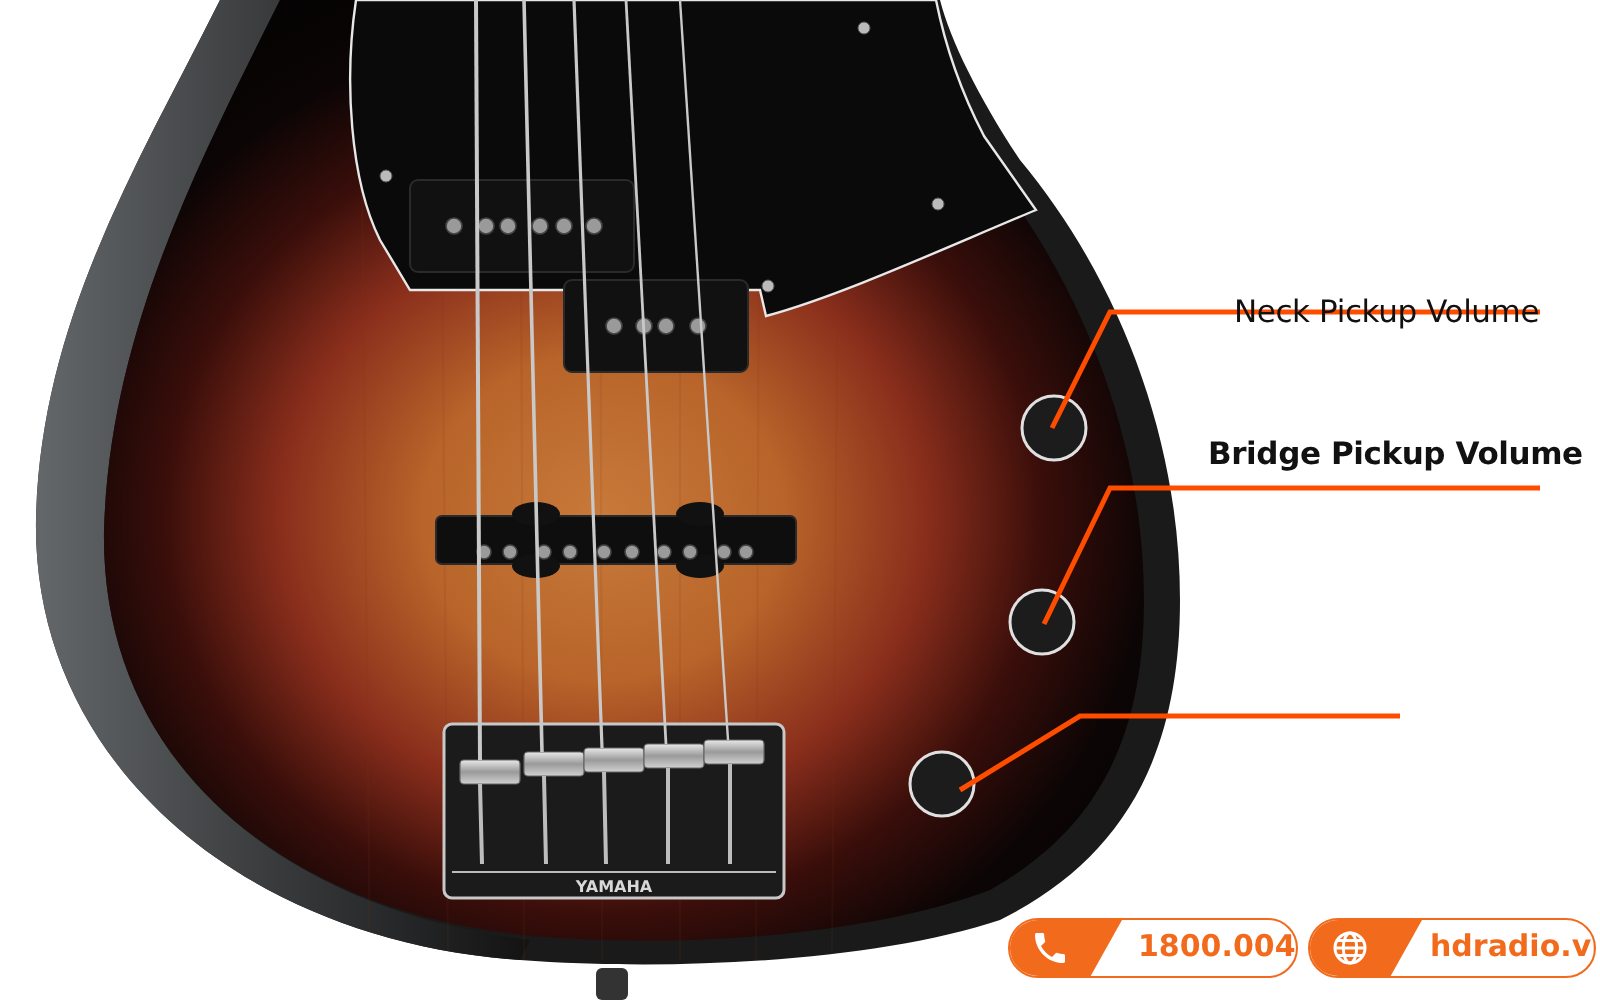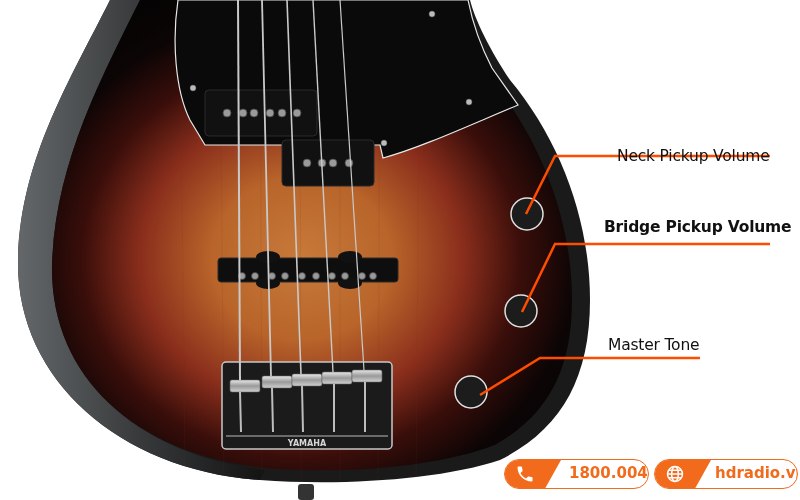--- a/index.html
+++ b/index.html
@@ -145,21 +145,20 @@
 
   <g stroke="#ff4d00" stroke-width="2.5" fill="none">
     <polyline points="526,214 555,156 770,156"></polyline>
     <polyline points="522,312 555,244 770,244"></polyline>
     <polyline points="480,395 540,358 700,358"></polyline>
   </g>
 </svg>
 
 <div class="label" style="left:617px;top:128px;margin-top:19px;">Neck Pickup Volume</div>
 <div class="label" style="left:604px;top:218px;font-weight:bold;">Bridge Pickup Volume</div>
-<div class="label" style="left:608px;top:336px;">Master Tone</div>
 
 <div class="pill" style="left:504px;top:459px;width:145px;">
   <div class="tab"></div>
   <span class="ico">
     <svg width="20" height="20" viewBox="0 0 24 24">
           <path fill="#fff" d="M6.6 10.8c1.4 2.8 3.8 5.1 6.6 6.6l2.2-2.2c.3-.3.7-.4 1-.2 1.1.4 2.3.6 3.6.6.6 0 1 .4 1 1V20c0 .6-.4 1-1 1C10.6 21 3 13.4 3 4c0-.6.4-1 1-1h3.5c.6 0 1 .4 1 1 0 1.3.2 2.5.6 3.6.1.3 0 .7-.2 1l-2.3 2.2z"></path>
         </svg>
   </span>
   <span class="txt" style="left:64px;">1800.0042</span>
 </div>

